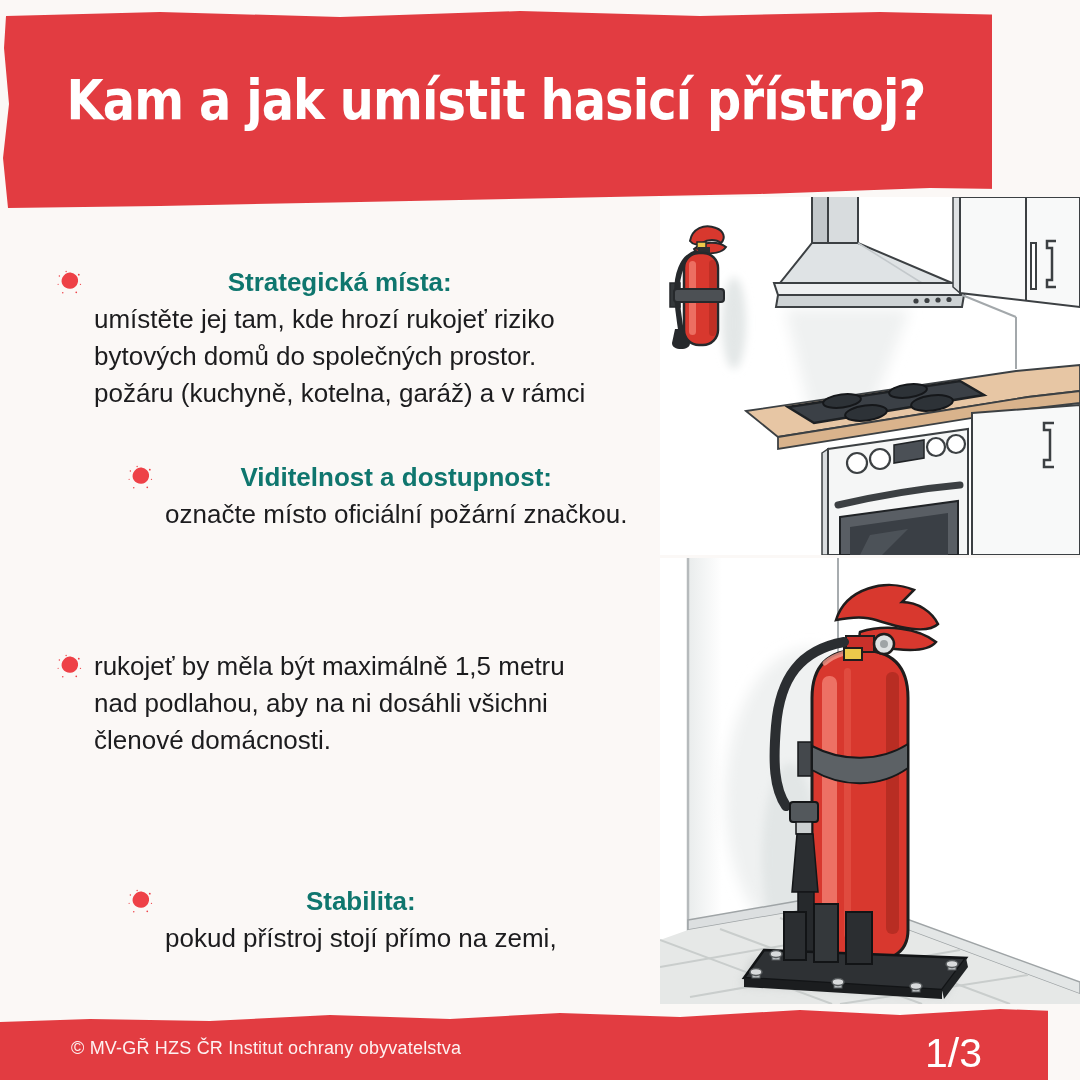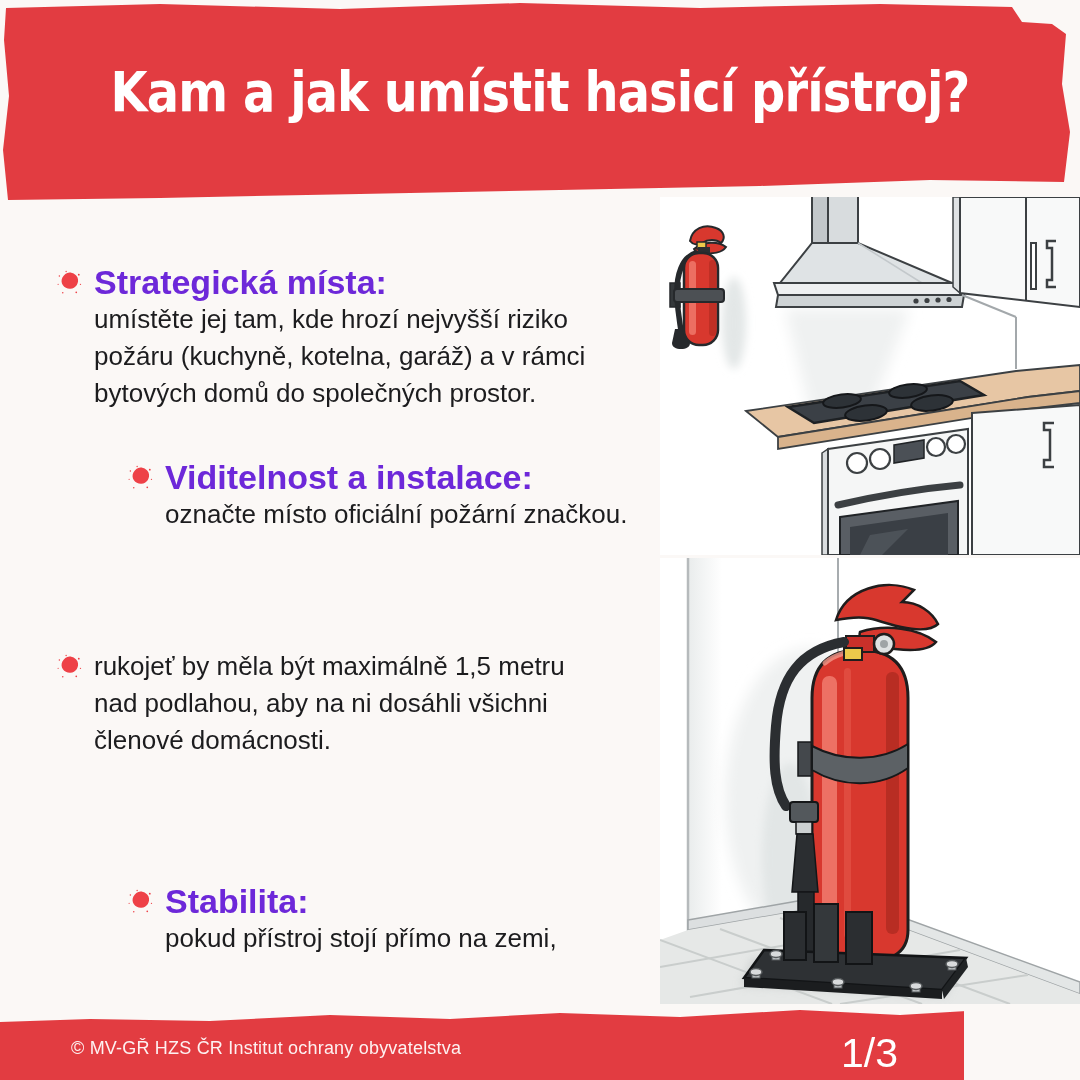--- a/index.html
+++ b/index.html
@@ -11,50 +11,50 @@
   .card{
     position:relative;
     width:1080px;height:1080px;
     background:#fbf8f6;
     overflow:hidden;
     font-family:"Liberation Sans", sans-serif;
     color:var(--ink);
   }
   
   .banner{
-    position:absolute;left:0;top:0;width:1080px;height:206px;
+    position:absolute;left:0;top:8px;width:992px;height:206px;
     background:var(--red);
     clip-path:polygon(6px 8px,160px 4px,340px 9px,520px 3px,700px 8px,880px 4px,1012px 7px,
       1022px 22px,1052px 24px,1066px 34px,1062px 84px,1070px 132px,1064px 182px,
       930px 180px,760px 186px,560px 190px,360px 194px,160px 198px,8px 200px,
       3px 150px,9px 96px,4px 40px);
   }
   .title{
     position:absolute;left:0;top:60px;width:100%;
     margin:0;text-align:center;
     font-family:"DejaVu Sans", sans-serif;
     font-size:55px;font-weight:700;color:#ffffff;
     letter-spacing:-1px;
     transform:scaleX(.87);
   }
   
   .bullet{position:absolute;display:flex;gap:11px;}
   .lvl1{left:56px;}
   .lvl2{left:127px;}
   .b1{top:264px;} .b2{top:459px;} .b3{top:648px;} .b4{top:843px;margin-top:40px;}
   .splat{width:27px;height:27px;margin-top:6px;flex:none;}
-  .bheading{font-weight:700;font-size:34px;line-height:37px;color:#6d28d9;white-space:nowrap;}
+  .bheading{font-weight:700;font-size:26px;line-height:37px;color:#0f766e;white-space:nowrap;text-align:center;}
   .bline{font-size:26px;line-height:37px;color:var(--ink);white-space:nowrap;}
   
   .illu{position:absolute;display:block;}
   .illu-top{left:660px;top:197px;}
   .illu-bottom{left:660px;top:558px;}
   
   .footer{
-    position:absolute;left:0;bottom:0;width:964px;height:74px;
+    position:absolute;left:0;bottom:0;width:1048px;height:74px;
     background:var(--red);
     clip-path:polygon(0 16px,90px 13px,210px 15px,330px 9px,450px 13px,560px 7px,
       680px 11px,800px 4px,900px 9px,1000px 3px,1080px 6px,1080px 74px,0 74px);
   }
   .copyright{
     position:absolute;left:71px;top:32px;
     font-size:18px;color:rgba(255,255,255,.93);letter-spacing:.2px;
   }
   .page-indicator{
     position:absolute;right:66px;top:24px;
@@ -78,41 +78,41 @@
           <circle cx="27" cy="5.5" r="1.1"></circle>
           <circle cx="29" cy="17" r=".8"></circle>
         <circle cx="24" cy="26.5" r="1"></circle>
           <circle cx="8" cy="27" r=".9"></circle>
           <circle cx="2.5" cy="17" r=".7"></circle>
           <circle cx="12" cy="1.8" r=".8"></circle>
       </g>
     </svg>
     <div class="btext">
       <div class="bheading">Strategická místa:</div>
-      <div class="bline">umístěte jej tam, kde hrozí nejvyšší riziko</div>
+      <div class="bline">umístěte jej tam, kde hrozí rukojeť riziko</div>
+      <div class="bline">bytových domů do společných prostor.</div>
       <div class="bline">požáru (kuchyně, kotelna, garáž) a v rámci</div>
-      <div class="bline">bytových domů do společných prostor.</div>
     </div>
   </div>
 
   <div class="bullet lvl2 b2">
     <svg class="splat" viewBox="0 0 32 32">
       <g fill="#ee4147">
         <path d="M16 3c4 0 8 2.5 9.5 6 1.2 3 .8 6.5-1 9-1.6 2.3-4.3 4-7.5 4.2-3.4.2-7-1.2-8.8-4C6.3 15.5 6 12 7.6 9 9.2 5.8 12.4 3 16 3z"></path>
         <circle cx="4" cy="7" r=".9"></circle>
           <circle cx="27" cy="5.5" r="1.1"></circle>
           <circle cx="29" cy="17" r=".8"></circle>
         <circle cx="24" cy="26.5" r="1"></circle>
           <circle cx="8" cy="27" r=".9"></circle>
           <circle cx="2.5" cy="17" r=".7"></circle>
           <circle cx="12" cy="1.8" r=".8"></circle>
       </g>
     </svg>
     <div class="btext">
-      <div class="bheading">Viditelnost a instalace:</div>
+      <div class="bheading">Viditelnost a dostupnost:</div>
       <div class="bline">označte místo oficiální požární značkou.</div>
     </div>
   </div>
 
   <div class="bullet lvl1 b3">
     <svg class="splat" viewBox="0 0 32 32">
       <g fill="#ee4147">
         <path d="M16 3c4 0 8 2.5 9.5 6 1.2 3 .8 6.5-1 9-1.6 2.3-4.3 4-7.5 4.2-3.4.2-7-1.2-8.8-4C6.3 15.5 6 12 7.6 9 9.2 5.8 12.4 3 16 3z"></path>
         <circle cx="4" cy="7" r=".9"></circle>
           <circle cx="27" cy="5.5" r="1.1"></circle>

